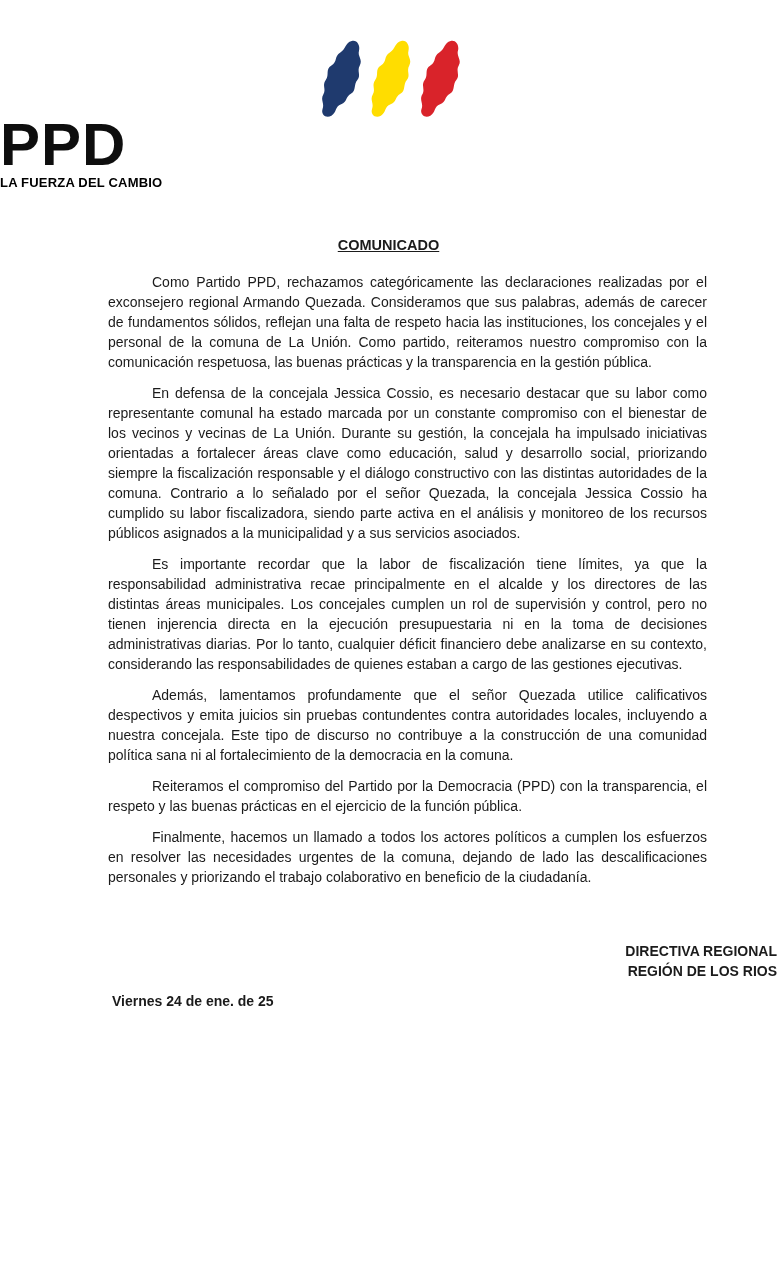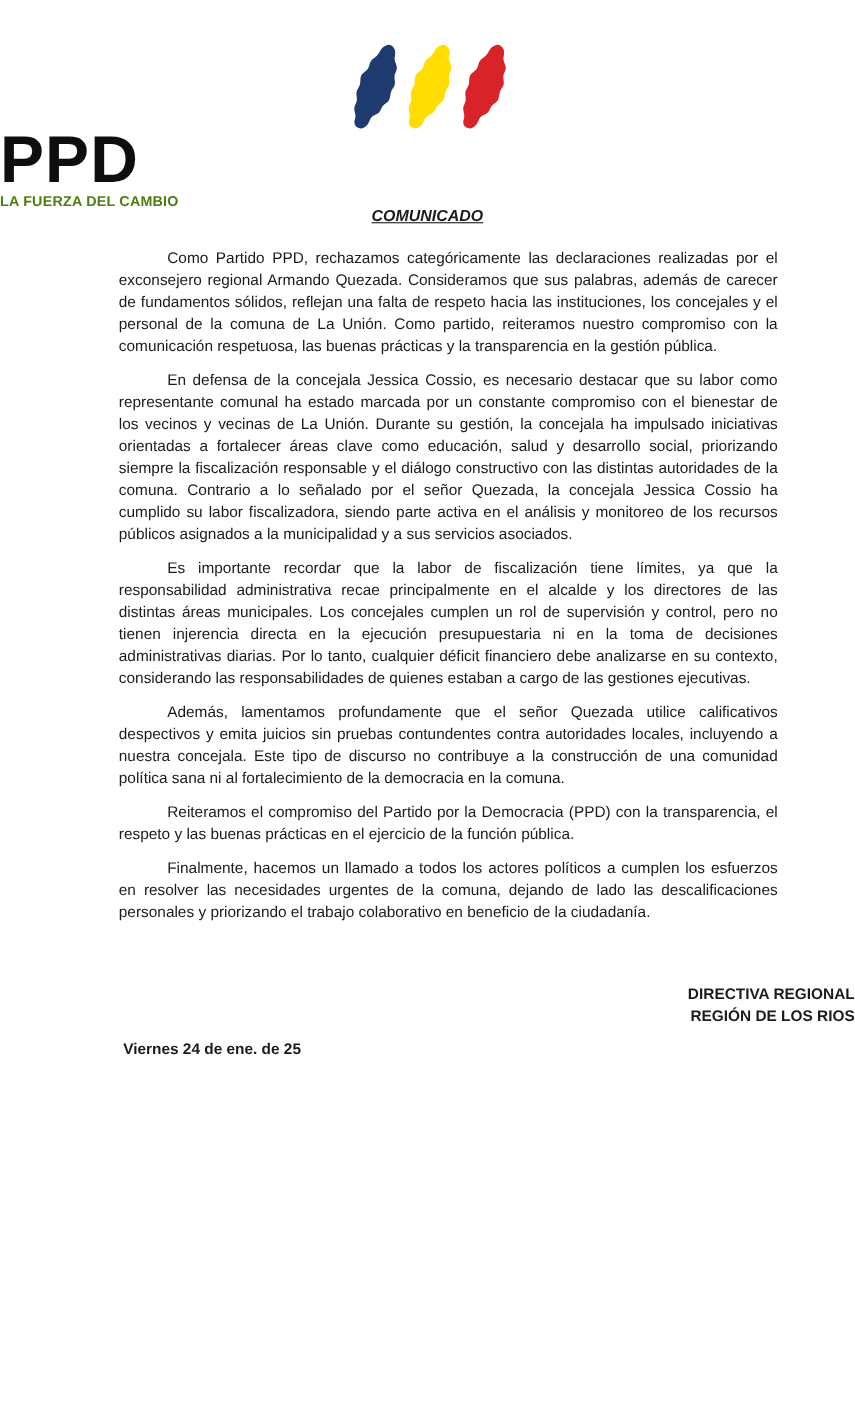--- a/index.html
+++ b/index.html
@@ -33,28 +33,28 @@
     letter-spacing: 1px;
     line-height: 0.9;
     margin-top: -4px;
     color: #0e0e0e;
   }
   .logo .tagline {
     font-size: 13px;
     font-weight: bold;
     letter-spacing: 0.2px;
     margin-top: 4px;
-    color: #4d7c0f;
+    color: #000000;
   }
   .doc-title {
+    margin-top: 48px;
     text-align: center;
     font-size: 14.5px;
     font-weight: bold;
     text-decoration: underline;
-    font-style: italic;
   }
   .body-text {
     margin: 19px 70px 0 108px;
   }
   .body-text p {
     margin: 0 0 11px 0;
     font-size: 14px;
     line-height: 20px;
     text-align: justify;
     text-indent: 44px;

